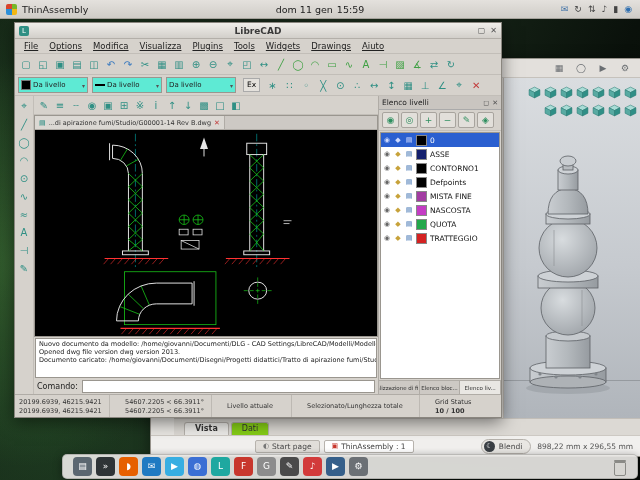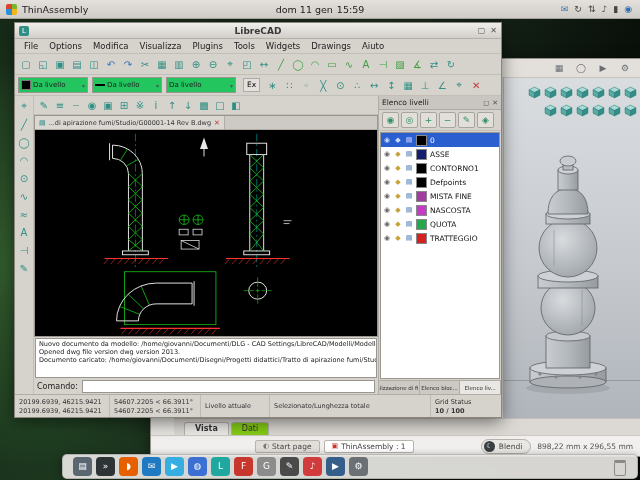--- a/index.html
+++ b/index.html
@@ -70,24 +70,24 @@
     background:#d6d2cc;border:1px solid #8a867f;box-shadow:0 4px 16px rgba(0,0,0,.5);
     display:flex;flex-direction:column;}
   .lc-title{height:15px;background:linear-gradient(#f0eeea,#d2cfca);border-bottom:1px solid #b3afa9;
     display:flex;align-items:center;padding:0 4px;position:relative;flex:none;}
   .lc-title-text{position:absolute;left:0;right:0;text-align:center;font-size:9px;font-weight:bold;color:#3a3a3a;}
   .lc-win-ic{width:10px;height:10px;border-radius:2px;background:#2f8f84;color:#fff;font-size:7px;
     line-height:10px;text-align:center;z-index:1;}
   .lc-win-btns{margin-left:auto;display:flex;gap:5px;z-index:1;font-size:8px;color:#555;}
   .lc-menubar{height:14px;display:flex;align-items:center;padding-left:4px;gap:1px;
     border-bottom:1px solid #c2beb8;flex:none;}
-  .menu-item{font-size:8.5px;color:#222;padding:0 5px;}
+  .menu-item{font-size:8.5px;color:#222;padding:0 5px;text-decoration:underline;}
   .lc-tbrow{height:20px;display:flex;align-items:center;padding:0 3px;gap:1px;
     border-bottom:1px solid #c2beb8;flex:none;}
-  .combo{height:14px;width:64px;background:#22c55e;border:1px solid #9a968f;display:flex;
+  .combo{height:14px;width:64px;background:#5eead4;border:1px solid #9a968f;display:flex;
     align-items:center;gap:2px;font-size:7px;color:#222;padding:0 2px;margin-right:3px;flex:none;}
   .combo .arrow{margin-left:auto;font-size:6px;color:#555;}
   .swatch{width:8px;height:8px;background:#000;border:1px solid #777;flex:none;}
   .wsample{width:10px;border-top:2px solid #000;flex:none;}
   .ex-label{font-size:7.5px;border:1px solid #aaa;background:#e4e1dc;padding:0 3px;height:12px;
     line-height:12px;margin:0 3px;flex:none;}
   .lc-main{flex:1;display:flex;min-height:0;}
   .lc-lefttools{width:18px;border-right:1px solid #c2beb8;display:flex;flex-direction:column;
     align-items:center;padding-top:2px;gap:2px;flex:none;}
   .lc-center{flex:1;display:flex;flex-direction:column;min-width:0;}
@@ -127,21 +127,21 @@
   .lr-ic.blue{color:#4a7ab5;}
   .layer-row.sel .lr-ic{color:#cfdbff;}
   .lr-sw{width:9px;height:9px;border:1px solid #888;flex:none;}
   .lr-nm{font-size:7.5px;color:#111;white-space:nowrap;}
   .layer-row.sel .lr-nm{color:#fff;}
   .lp-tabs{height:13px;display:flex;border-top:1px solid #b0aca6;flex:none;}
   .lp-tab{flex:1;font-size:5.5px;color:#333;background:#cdc9c4;border-right:1px solid #b0aca6;
     display:flex;align-items:center;justify-content:center;white-space:nowrap;overflow:hidden;padding:0 1px;}
   .lp-tab.act{background:#e9e7e3;}
   .lc-status{height:22px;border-top:1px solid #b0aca6;display:flex;align-items:stretch;
-    font-size:6.5px;color:#333;flex:none;}
+    font-size:6.5px;color:#333;flex:none;gap:11px;}
   .st-block{border-right:1px solid #bdb9b3;padding:1px 4px;display:flex;flex-direction:column;
     justify-content:center;gap:1px;overflow:hidden;white-space:nowrap;}
   .st-b1{width:86px;}.st-b2{width:82px;}.st-b3{flex:1;}.st-b4{width:60px;}.st-b5{width:62px;border-right:none;}
   .st-val{font-weight:bold;}
 
   
   .dock{position:absolute;left:62px;top:454px;width:576px;height:25px;z-index:40;
     background:rgba(230,229,226,.93);border:1px solid rgba(140,140,135,.5);border-radius:5px;
     display:flex;align-items:center;padding:0 10px;gap:4px;box-shadow:0 2px 8px rgba(0,0,0,.4);box-sizing:border-box;}
   .dock-item{width:19px;height:19px;border-radius:4px;display:flex;align-items:center;justify-content:center;flex:none;}

